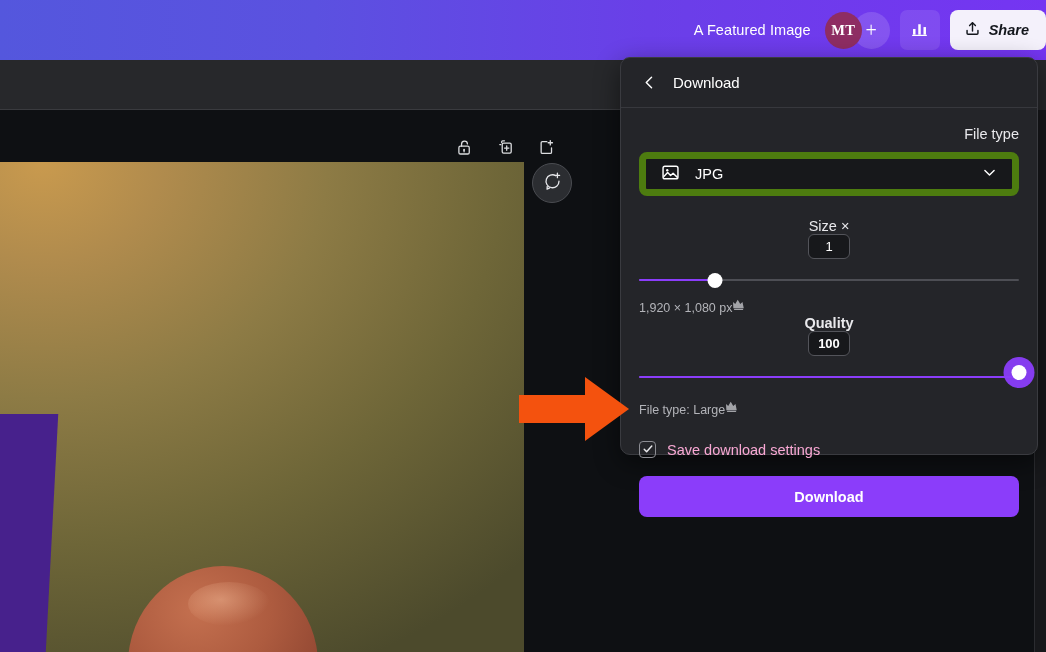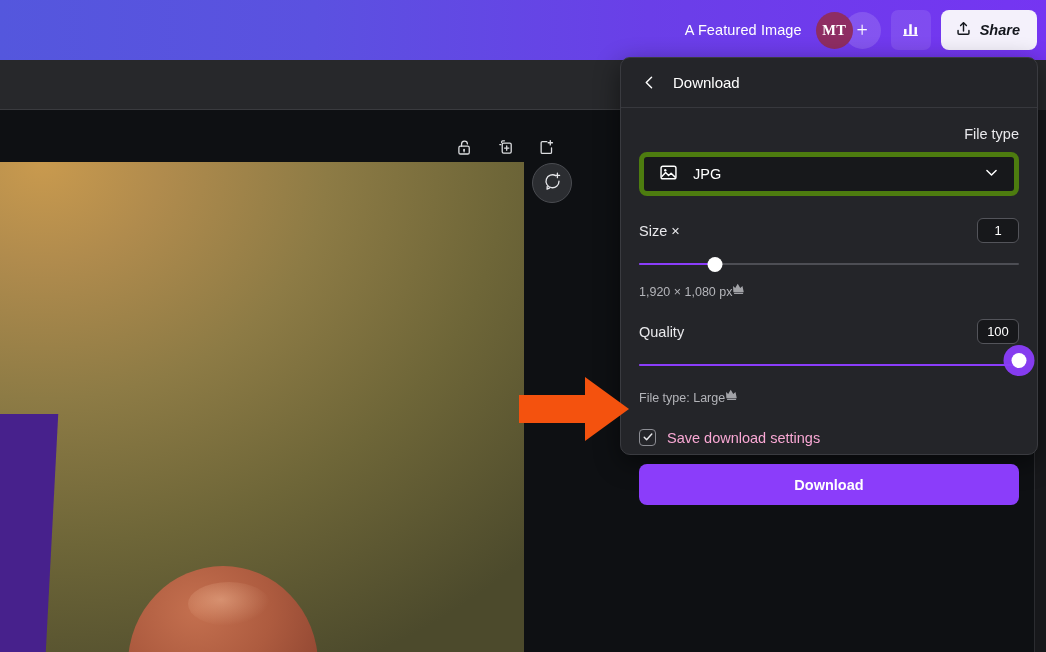--- a/index.html
+++ b/index.html
@@ -10,21 +10,21 @@
     font-family: "Liberation Sans", sans-serif;
     -webkit-font-smoothing: antialiased;
   }
   #app { position: relative; width: 1046px; height: 652px; overflow: hidden; }
 
   
   .topbar {
     position: absolute; left: 0; top: 0; width: 1046px; height: 60px;
     background: linear-gradient(90deg, #5457dd 0%, #5b51e0 30%, #6a3fe8 62%, #7535f2 100%);
     display: flex; align-items: center; justify-content: flex-end;
-    padding-right: 9px; gap: 0px;
+    gap: 0px;
     z-index: 20;
   }
   .doc-title {
     color: #ffffff; font-size: 14.5px; letter-spacing: .1px;
     margin-right: 14px; white-space: nowrap;
   }
   .avatar-group { display:flex; align-items:center; position: relative; font-family: Liberation Serif, serif; }
   .avatar {
     width: 37px; height: 37px; border-radius: 50%;
     background: #8e2d63; color: #fff;
@@ -128,26 +128,26 @@
     height:50px; display:flex; align-items:center; gap:14px;
     padding-left:18px; border-bottom:1px solid #37383d; flex:0 0 auto;
   }
   .dl-head-title { color:#fff; font-size:15px; font-weight:400; }
   .back-arrow { display:flex; align-items:center; justify-content:center; width:20px; height:20px; }
   .dl-body { padding:18px 18px 0 18px; flex:1 1 auto; }
 
   .field-label { color:#e9e9ec; font-size:14.5px;text-align:right; }
   .select-box {
     margin-top:10px; height:44px; width:100%;
-    background:#17181b; border:5px solid #4d7c0f; border-radius:8px;
+    background:#17181b; border:7px solid #4d7c0f; border-radius:8px;
     display:flex; align-items:center; padding:0 14px 0 14px; gap:14px;
   }
   .select-val { color:#ffffff; font-size:14.5px; flex:1 1 auto; }
 
-  .row-head { display:flex; align-items:center; justify-content:space-between; }
+  .row-head { display:flex; align-items:center; justify-content:space-between;flex-direction:column; }
   .num-box {
     background:#17181b; border:1px solid #53545a; border-radius:6px;
     min-width:42px; height:25px; padding:0 9px;
     display:flex; align-items:center; justify-content:center;
     color:#fff; font-size:13px;
   }
   .slider-wrap { position:relative; height:16px; margin-top:13px; }
   .track {
     position:absolute; left:0; right:0; top:7px; height:2px;
     background:#4d4e54; border-radius:2px;
@@ -322,21 +322,21 @@
       <div class="sub-row">
         <span class="sub-text">1,920 × 1,080 px</span>
         <span class="crown">
           <svg width="15" height="13" viewBox="0 0 16 14" fill="#b8b9be">
             <path d="M1 4.2l2.4 2.2L6.1 2l2.7 4.4L11.2 4.2 12.6 11H1.4z"></path>
             <rect x="2" y="11.6" width="10" height="1.4" rx=".5"></rect>
           </svg>
         </span>
       </div>
 
-      <div class="row-head" style="margin-top:20px;">
+      <div class="row-head" style="font-weight:bold;">
         <span class="field-label">Quality</span>
         <span class="num-box">100</span>
       </div>
       <div class="slider-wrap">
         <div class="track"></div>
         <div class="track-fill" style="width:100%;"></div>
         <div class="knob active" style="left:100%;"></div>
       </div>
       <div class="sub-row" style="margin-top:14px;">
         <span class="sub-text">File type: Large</span>

